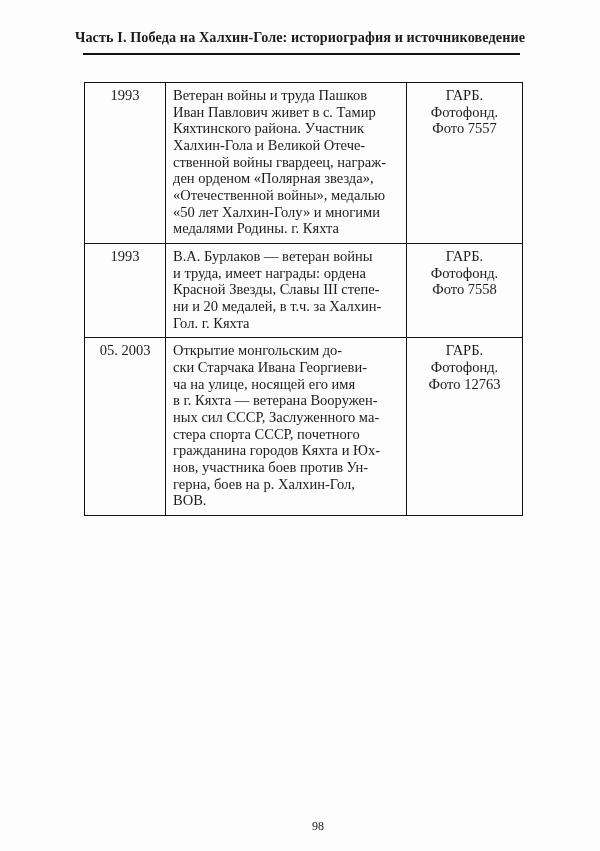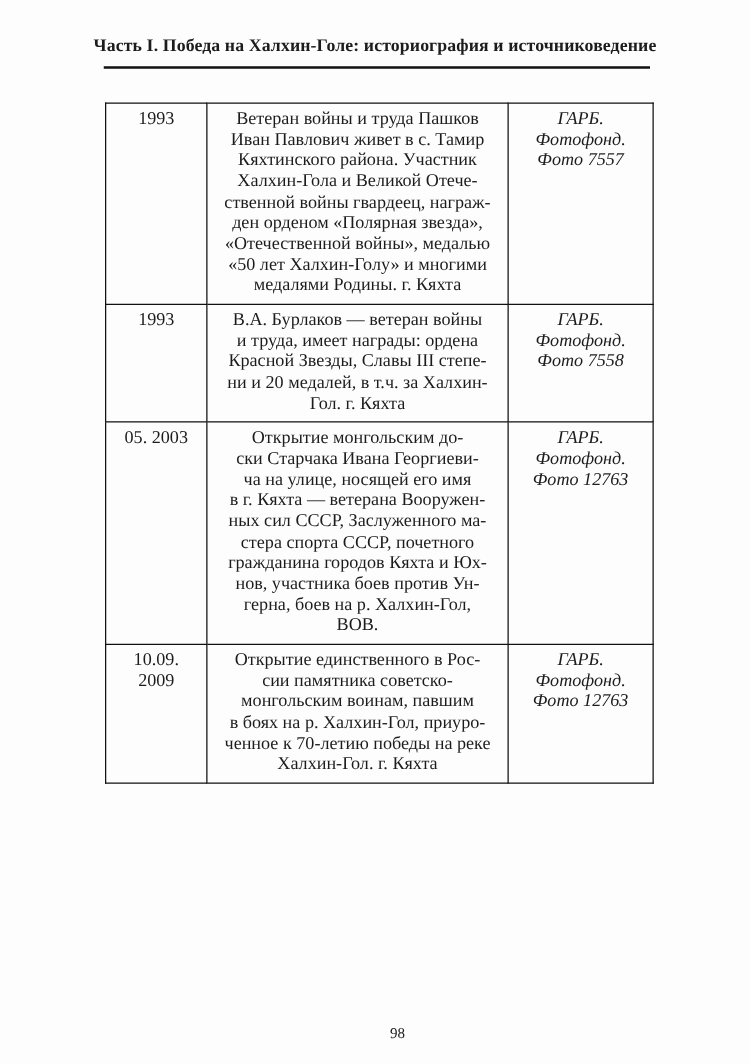--- a/index.html
+++ b/index.html
@@ -41,29 +41,28 @@
     vertical-align: top;
     padding: 4px 7px 6px 7px;
   }
   td.c-date {
     width: 66px;
     text-align: center;
     white-space: pre-line;
   }
   td.c-desc {
     width: 226px;
-    text-align: center;
+    text-align: left;
     white-space: pre-line;
     margin-left: 33px;
   }
   td.c-src {
     width: 101px;
     text-align: center;
     white-space: pre-line;
-    font-style: italic;
   }
   .page-number {
     position: absolute;
     bottom: 17px;
     left: 18px;
     width: 100%;
     text-align: center;
     font-size: 12px;
   }
 </style>
@@ -113,30 +112,18 @@
 ных сил СССР, Заслуженного ма-
 стера спорта СССР, почетного
 гражданина городов Кяхта и Юх-
 нов, участника боев против Ун-
 герна, боев на р. Халхин-Гол,
 ВОВ.</td>
         <td class="c-src">ГАРБ.
 Фотофонд.
 Фото 12763</td>
       </tr>
-      <tr>
-        <td class="c-date">10.09. 2009</td>
-        <td class="c-desc">Открытие единственного в Рос-
-сии памятника советско-
-монгольским воинам, павшим
-в боях на р. Халхин-Гол, приуро-
-ченное к 70-летию победы на реке
-Халхин-Гол. г. Кяхта</td>
-        <td class="c-src">ГАРБ.
-Фотофонд.
-Фото 12763</td>
-      </tr>
     </tbody>
   </table>
 
   <div class="page-number">98</div>
 
 </div>
 
 </body></html>

